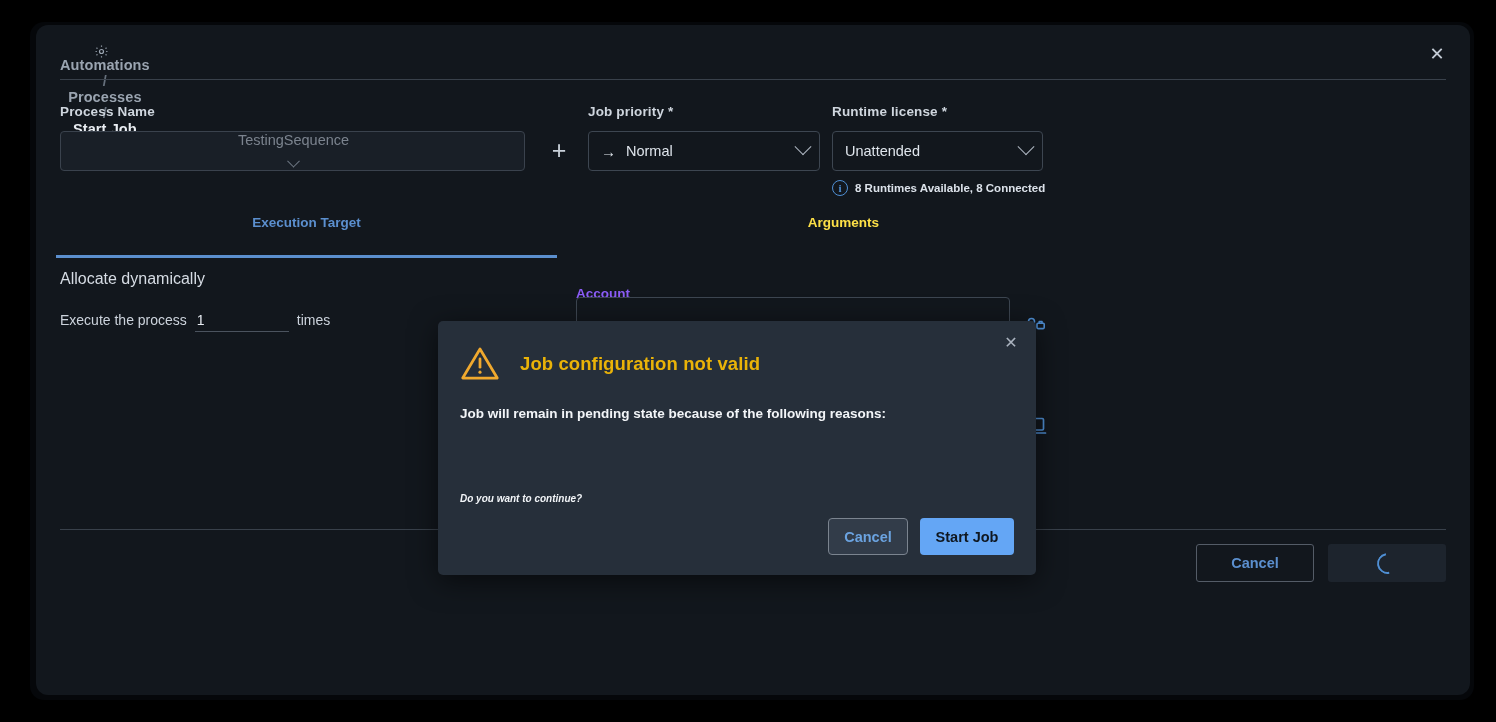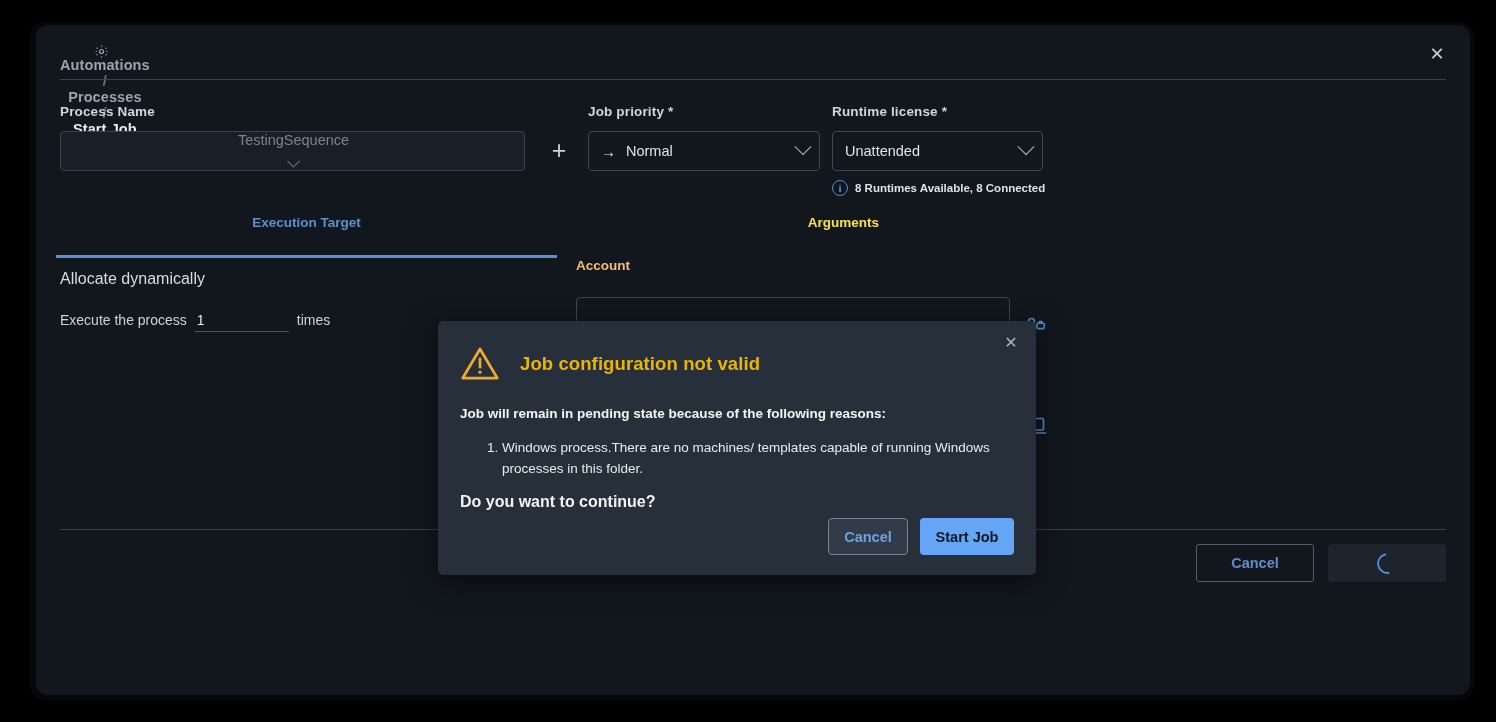--- a/index.html
+++ b/index.html
@@ -202,22 +202,22 @@
     margin: 0 8px;
     border-bottom: 1px solid #4b535e;
     color: #e6ebf1;
     font-size: 14px;
     padding-bottom: 3px;
     padding-left: 2px;
   }
 
   .account-label {
     position: absolute;
-    left: 540px; top: 233px;
-    color: #fdba74;
+    left: 540px; top: 261px;
+    color: #8b5cf6;
     font-size: 13.5px;
     font-weight: bold;
   }
   .bg-input {
     position: absolute;
     border: 1px solid #3d4651;
     border-radius: 4px;
     height: 40px;
   }
   .bg-input.acct { left: 540px; top: 272px; width: 434px; }
@@ -317,23 +317,24 @@
     left: 44px; top: 117px;
     width: 528px;
     font-size: 13.5px;
     color: #e6ebf1;
     line-height: 1.55;
   }
   .modal-list li { margin-left: 20px; }
   .modal-question {
     position: absolute;
     left: 22px; top: 172px;
-    font-size: 16px;
+    font-size: 10px;
     font-weight: bold;
     color: #f2f5f8;
+    font-style: italic;
   }
   .modal-btns {
     position: absolute;
     right: 22px; bottom: 20px;
     display: flex; gap: 12px;
   }
   .mbtn {
     height: 37px;
     border-radius: 4px;
     font-size: 14.5px;
@@ -464,23 +465,20 @@
             <path d="M22 4 L41 36 H3 Z" stroke="#f0a92e" stroke-width="3" stroke-linejoin="round"></path>
             <path d="M22 15 V24" stroke="#f0a92e" stroke-width="3" stroke-linecap="round"></path>
             <circle cx="22" cy="29.5" r="1.7" fill="#f0a92e"></circle>
           </svg>
         </span>
         <span class="modal-title">Job configuration not valid</span>
       </div>
 
       <div class="modal-sub">Job will remain in pending state because of the following reasons:</div>
 
-      <ol class="modal-list">
-        <li>Windows process.There are no machines/ templates capable of running Windows processes in this folder.</li>
-      </ol>
 
       <div class="modal-question">Do you want to continue?</div>
 
       <div class="modal-btns">
         <div class="mbtn cancel">Cancel</div>
         <div class="mbtn primary">Start Job</div>
       </div>
     </div>
 
   </div>

